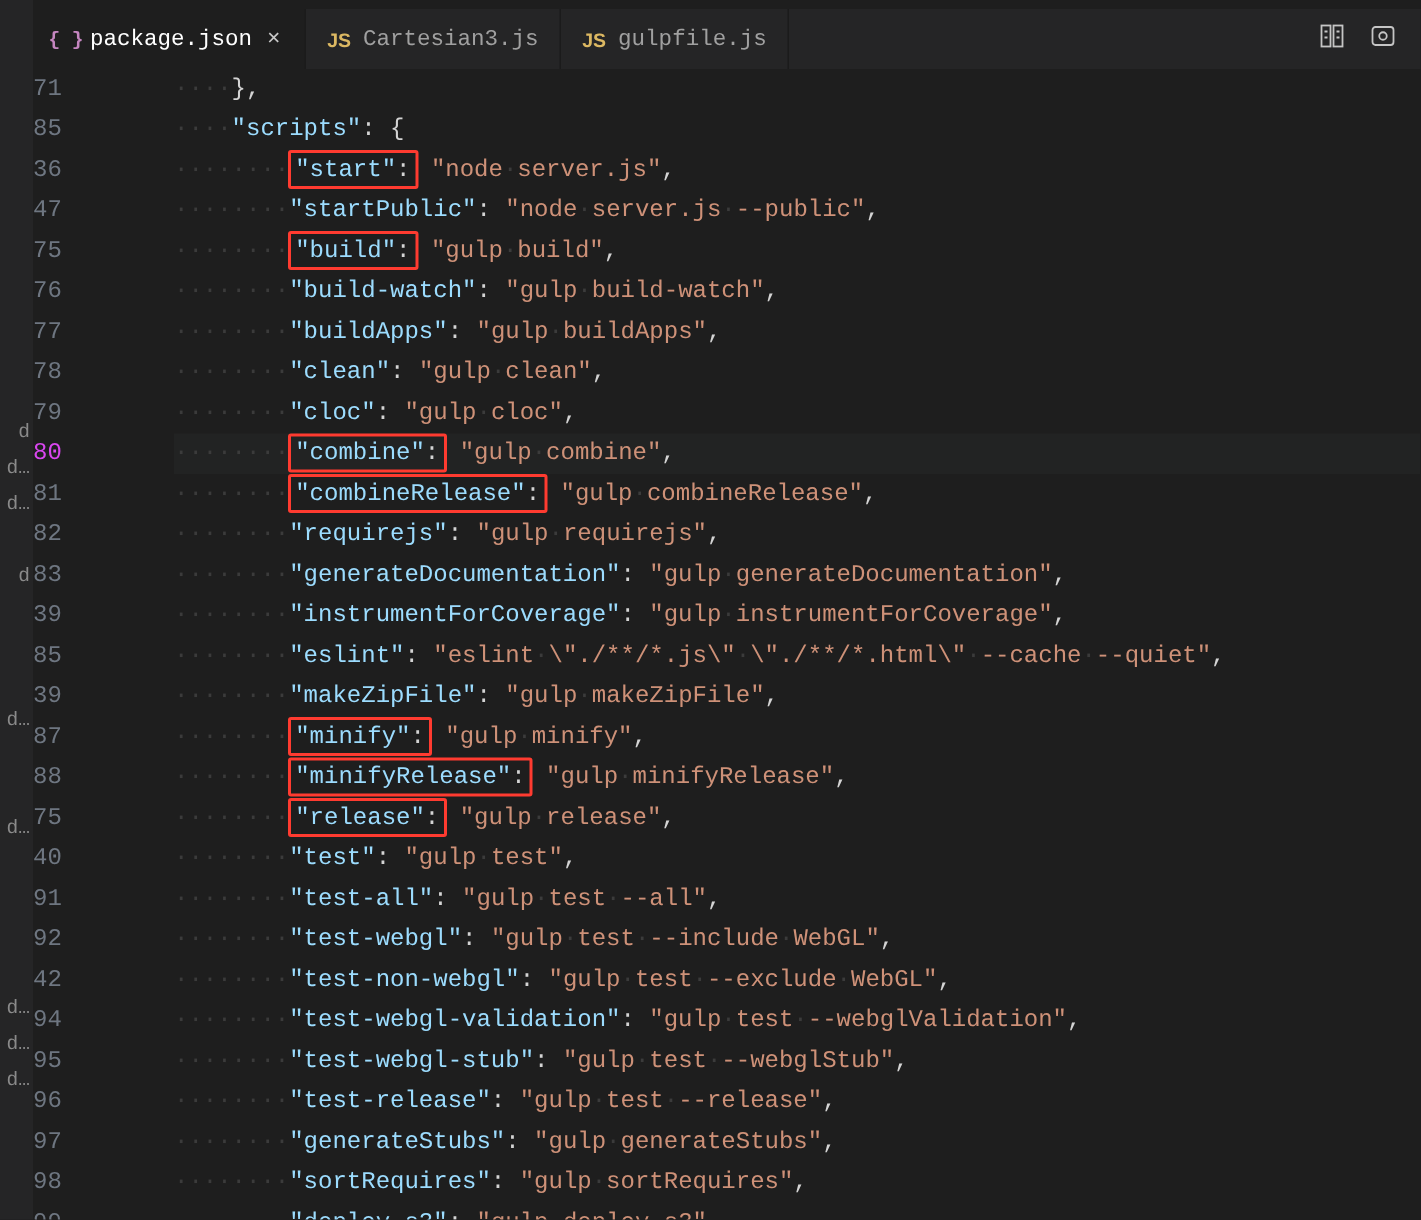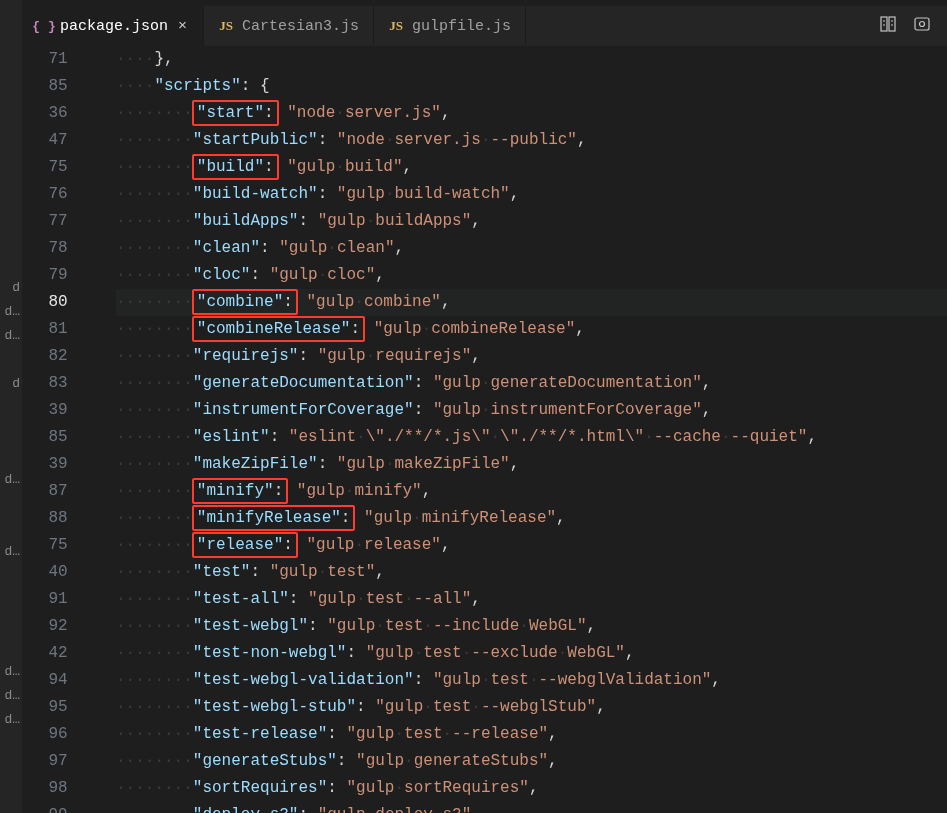--- a/index.html
+++ b/index.html
@@ -18,34 +18,34 @@
 
 .tabs{position:absolute;left:22px;right:0;top:6px;height:40px;
 display:flex;align-items:stretch;background:#252526}
 .tab{display:flex;align-items:center;gap:8px;padding:0 14px;
 font-size:15px;color:#a0a0a0;cursor:pointer;border-right:1px solid #1b1b1b;
 white-space:nowrap}
 .tab.active{background:#1e1e1e;color:#ffffff}
 .tab .icon{width:16px;height:16px;display:inline-flex;align-items:center;
 justify-content:center;font-size:13px;font-weight:bold}
 .icon-json{color:#c586c0}
-.icon-js{color:#dcb862;font-family:Liberation Serif, serif;font-size:11px}
+.icon-js{color:#dcb862;font-family:Liberation Sans, sans-serif;font-size:11px}
 .tab .close{color:#c8c8c8;font-size:15px;padding:0 2px}
 .tab-spacer{flex:1}
 .tab-actions{display:flex;align-items:center;gap:16px;padding:0 16px}
 .tab-actions svg{fill:none;stroke:#c5c5c5;stroke-width:1.2}
 
 
 .editor{position:absolute;left:22px;right:0;top:46px;bottom:0;
 display:flex;background:#1e1e1e;overflow:hidden}
-.gutter{width:94px;text-align:center;color:#6e7681;user-select:none;
+.gutter{width:94px;text-align:left;color:#6e7681;user-select:none;
 padding-right:22px;box-sizing:border-box}
 .code{flex:1;white-space:pre;position:relative}
 .line, .gline{height:27px;line-height:27px}
-.gline.current{color:#e5e5e5}
+.gline.current{color:#d946ef}
 .line.current{background:#2a2d2e55}
 
 
 .p{color:#d4d4d4}   
 .k{color:#9cdcfe}   
 .s{color:#ce9178}   
 .w{color:#3b3b3b}   
 
 
 .hl{border:2px solid #ff3b30;border-radius:2px;padding:0 3px;margin:0 -1px;

